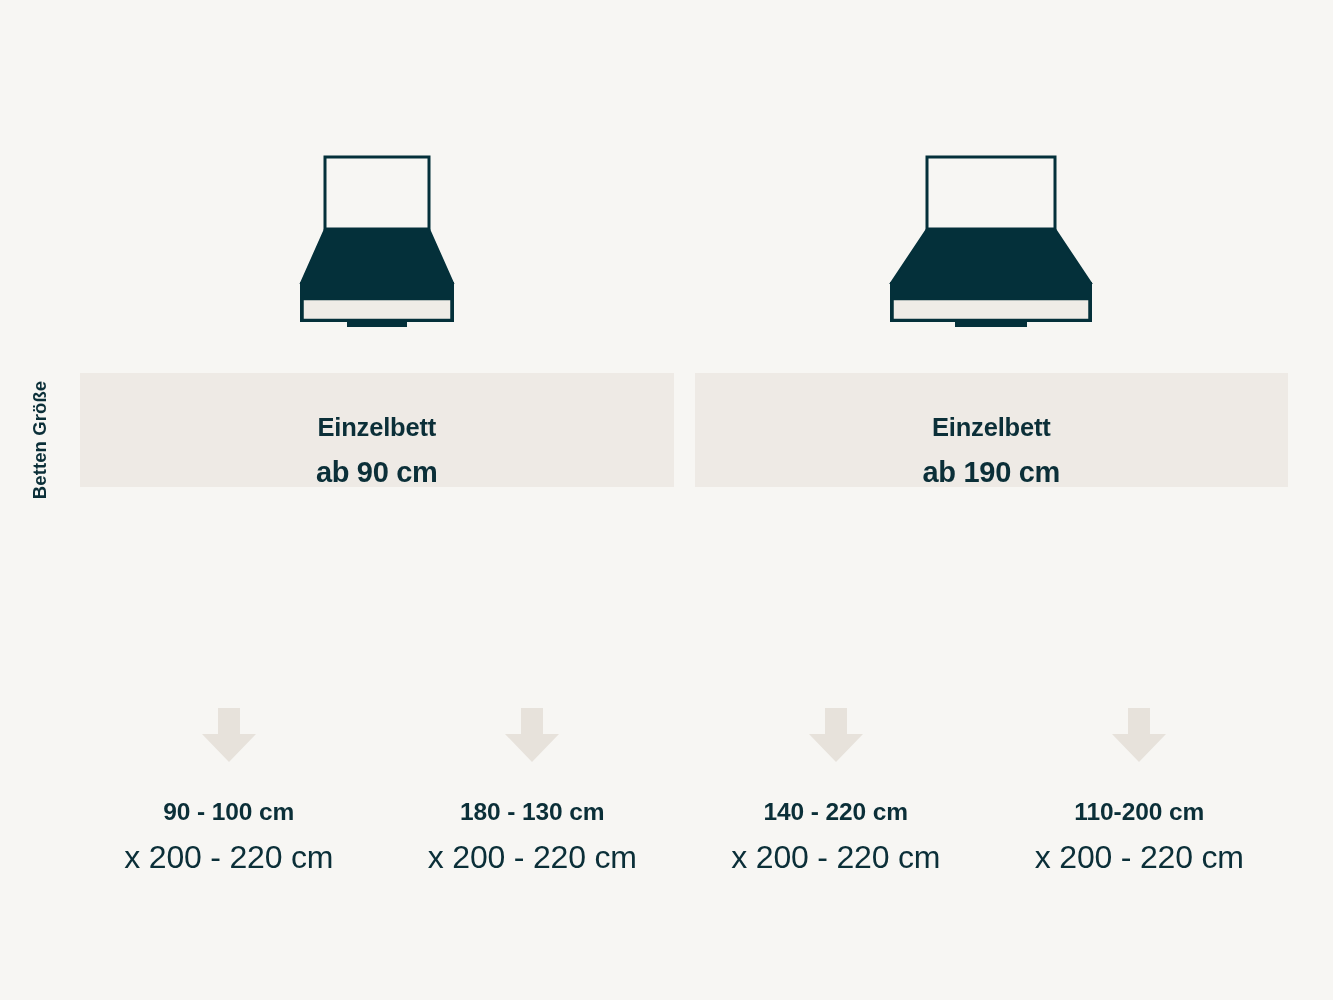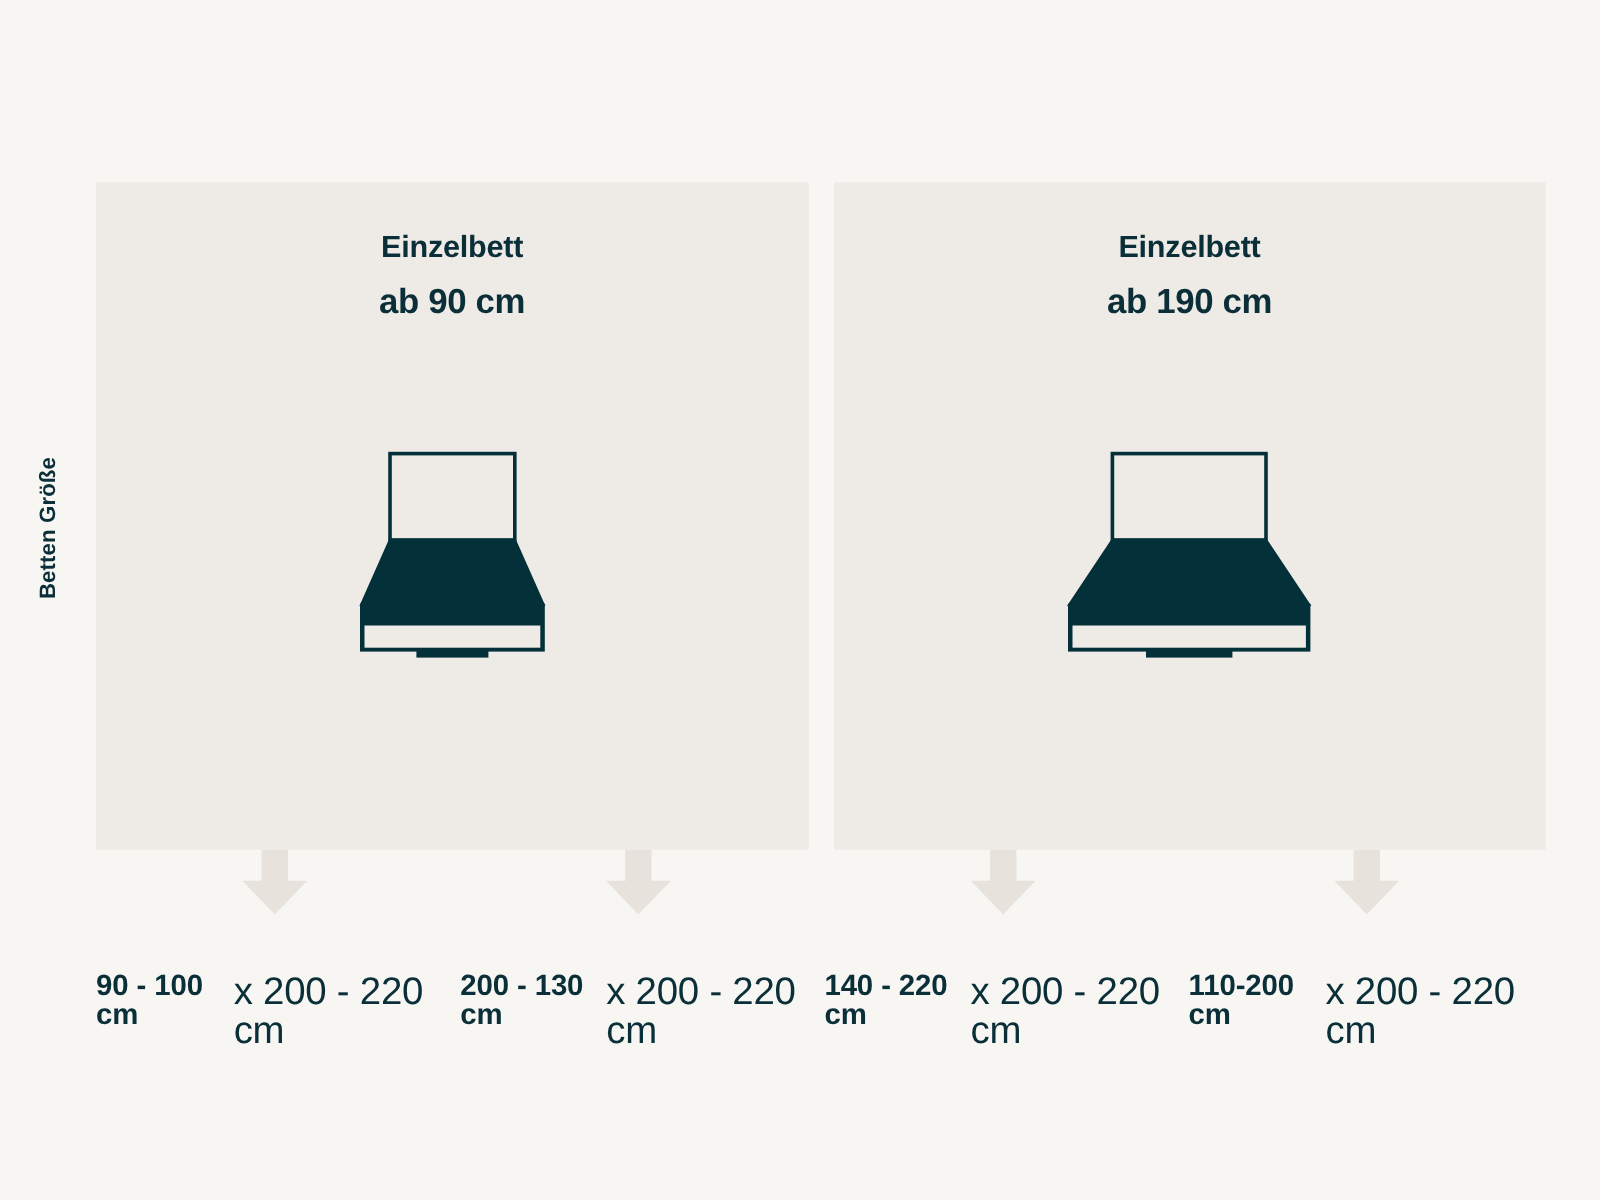--- a/index.html
+++ b/index.html
@@ -41,20 +41,21 @@
 
   
   #panels {
     position: absolute;
     left: 80px;
     top: 152px;
     width: 1208px;
     height: 556px;
     display: flex;
     gap: 21px;
+    align-items: center;
   }
   .panel {
     position: relative;
     flex: 1 1 0;
     background: #eeeae5;
     display: flex;
     flex-direction: column;
     align-items: center;
   }
   .panel-title {
@@ -111,21 +112,21 @@
     left: 80px;
     top: 778px;
     width: 1208px;
     height: 90px;
     display: flex;
     gap: 6px;
   }
   .cap-cell {
     flex: 1 1 0;
     display: flex;
-    flex-direction: row;
+    flex-direction: column;
     align-items: center;
     margin-top: 22px;
   }
   .cap-main {
     font-size: 24.5px;
     font-weight: bold;
     color: #0b2f38;
     letter-spacing: -0.1px;
     line-height: 1;
   }
@@ -203,21 +204,21 @@
       </svg>
     </div>
   </div>
 
   <div id="captions">
     <div class="cap-cell">
       <span class="cap-main">90 - 100 cm</span>
       <span class="cap-sub">x 200 - 220 cm</span>
     </div>
     <div class="cap-cell">
-      <span class="cap-main">200 - 130 cm</span>
+      <span class="cap-main">180 - 130 cm</span>
       <span class="cap-sub">x 200 - 220 cm</span>
     </div>
     <div class="cap-cell">
       <span class="cap-main">140 - 220 cm</span>
       <span class="cap-sub">x 200 - 220 cm</span>
     </div>
     <div class="cap-cell">
       <span class="cap-main">110-200 cm</span>
       <span class="cap-sub">x 200 - 220 cm</span>
     </div>

